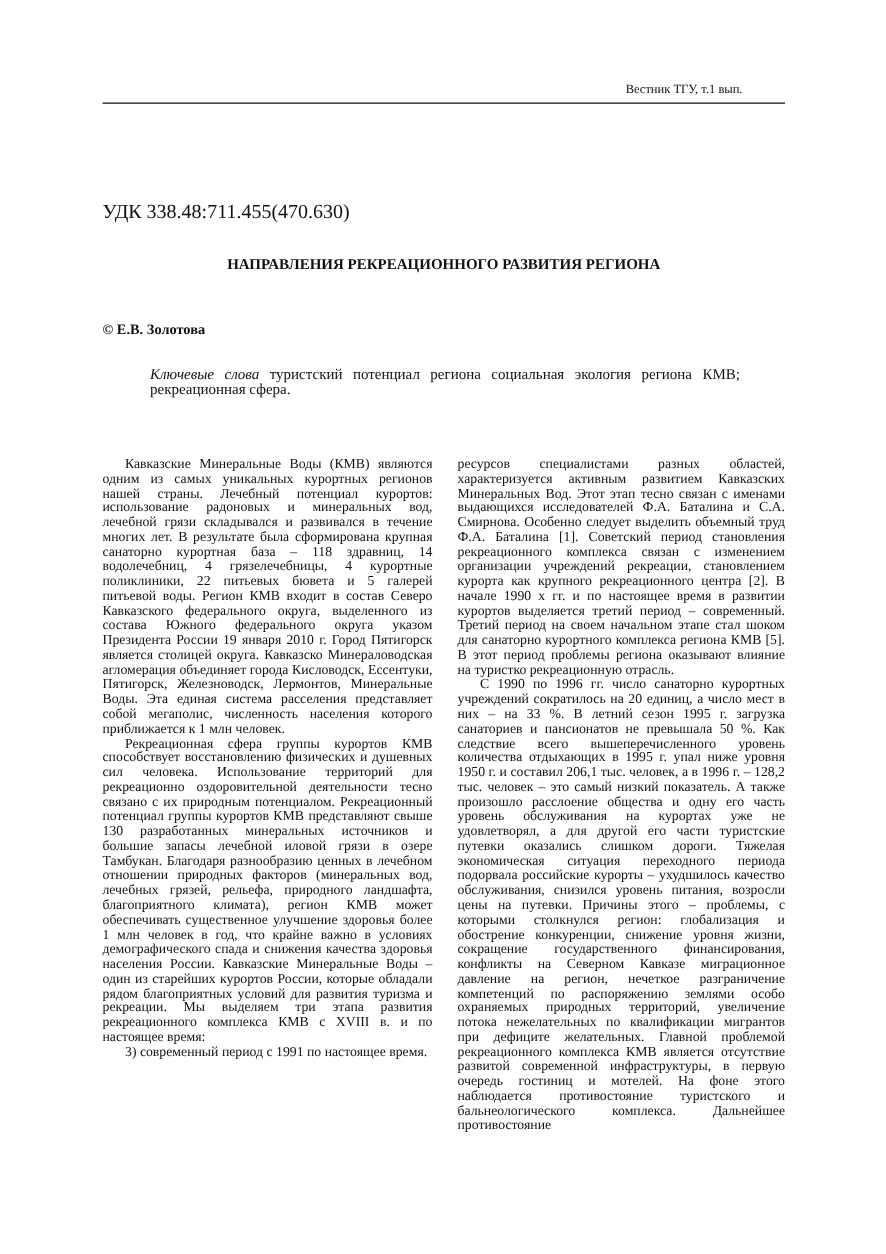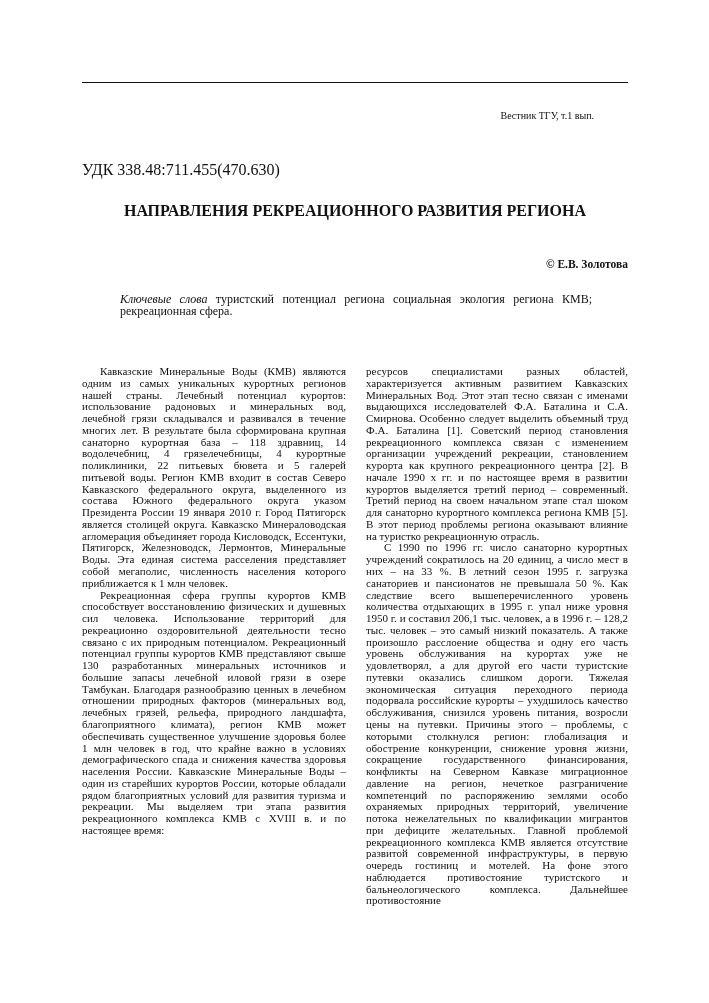--- a/index.html
+++ b/index.html
@@ -4,35 +4,34 @@
   <style>
     html, body { margin: 0; padding: 0; background: #ffffff; }
     body {
       width: 709px; height: 1003px; position: relative; overflow: hidden;
       font-family: "Liberation Serif", "DejaVu Serif", serif; color: #111;
     }
     .running-head {
       position: absolute; left: 82px; top: 66px; width: 546px;
       font-size: 10px; text-align: right; padding-right: 34px; box-sizing: border-box;
       line-height: 12px;
-      margin-top: 44px;
     }
     .head-rule {
       position: absolute; left: 82px; top: 82px; width: 546px; height: 0;
       border-top: 1.3px solid #111;
     }
     .udc {
       position: absolute; left: 82px; top: 163px; font-size: 16px; line-height: 13px;
     }
     .title {
       position: absolute; left: 82px; top: 204px; width: 546px; text-align: center;
-      font-weight: bold; font-size: 16px; line-height: 14px;
+      font-weight: bold; font-size: 12px; line-height: 14px;
     }
     .author {
-      position: absolute; left: 82px; top: 257px; width: 546px; text-align: right;
+      position: absolute; left: 82px; top: 257px; width: 546px; text-align: left;
       font-weight: bold; font-size: 11.5px; line-height: 14px;
     }
     .abstract {
       position: absolute; left: 120px; top: 293px; width: 472px;
       font-size: 12px; line-height: 12.3px; text-align: justify;
     }
     .abstract .kw-label { font-style: italic; }
     .col {
       position: absolute; top: 366px; font-size: 11px; line-height: 11.76px;
       text-align: justify; hyphens: manual;
@@ -57,18 +56,19 @@
 
 <div class="author">© Е.В. Золотова</div>
 
 <div class="abstract">
   <div><span class="kw-label">Ключевые слова</span><span> туристский потенциал региона  социальная экология региона КМВ; рекреационная сфера.</span></div>
 </div>
 
 <div class="col col-left">
   <p>Кавказские Минеральные Воды (КМВ) являются одним из самых уникальных курортных регионов нашей страны. Лечебный потенциал курортов: использование радоновых и минеральных вод, лечебной грязи складывался и развивался в течение многих лет. В результате была сформирована крупная санаторно курортная база – 118 здравниц, 14 водолечебниц, 4 грязелечебницы, 4 курортные поликлиники, 22 питьевых бювета и 5 галерей питьевой воды. Регион КМВ входит в состав Северо Кавказского федерального округа, выделенного из состава Южного федерального округа указом Президента России 19 января 2010 г. Город Пятигорск является столицей округа. Кавказско Минераловодская агломерация объединяет города Кисловодск, Ессентуки, Пятигорск, Железноводск, Лермонтов, Минеральные Воды. Эта единая система расселения представляет собой мегаполис, численность населения которого приближается к 1 млн человек.</p>
   <p>Рекреационная сфера группы курортов КМВ способствует восстановлению физических и душевных сил человека. Использование территорий для рекреационно оздоровительной деятельности тесно связано с их природным потенциалом. Рекреационный потенциал группы курортов КМВ представляют свыше 130 разработанных минеральных источников и большие запасы лечебной иловой грязи в озере Тамбукан. Благодаря разнообразию ценных в лечебном отношении природных факторов (минеральных вод, лечебных грязей, рельефа, природного ландшафта, благоприятного климата), регион КМВ может обеспечивать существенное улучшение здоровья более 1 млн человек в год, что крайне важно в условиях демографического спада и снижения качества здоровья населения России. Кавказские Минеральные Воды – один из старейших курортов России, которые обладали рядом благоприятных условий для развития туризма и рекреации. Мы выделяем три этапа развития рекреационного комплекса КМВ с XVIII в. и по настоящее время:</p>
+  <p class="list">3) современный период с 1991 по настоящее время.</p>
 </div>
 
 <div class="col col-right">
   <p class="noindent">ресурсов специалистами разных областей, характеризуется активным развитием Кавказских Минеральных Вод. Этот этап тесно связан с именами выдающихся исследователей Ф.А. Баталина и С.А. Смирнова. Особенно следует выделить объемный труд Ф.А. Баталина [1]. Советский период становления рекреационного комплекса связан с изменением организации учреждений рекреации, становлением курорта как крупного рекреационного центра [2]. В начале 1990 х гг. и по настоящее время в развитии курортов выделяется третий период – современный. Третий период на своем начальном этапе стал шоком для санаторно курортного комплекса региона КМВ [5]. В этот период проблемы региона оказывают влияние на туристко рекреационную отрасль.</p>
   <p>С 1990 по 1996 гг. число санаторно курортных учреждений сократилось на 20 единиц, а число мест в них – на 33 %. В летний сезон 1995 г. загрузка санаториев и пансионатов не превышала 50 %. Как следствие всего вышеперечисленного уровень количества отдыхающих в 1995 г. упал ниже уровня 1950 г. и составил 206,1 тыс. человек, а в 1996 г. – 128,2 тыс. человек – это самый низкий показатель. А также произошло расслоение общества и одну его часть уровень обслуживания на курортах уже не удовлетворял, а для другой его части туристские путевки оказались слишком дороги. Тяжелая экономическая ситуация переходного периода подорвала российские курорты – ухудшилось качество обслуживания, снизился уровень питания, возросли цены на путевки. Причины этого – проблемы, с которыми столкнулся регион: глобализация и обострение конкуренции, снижение уровня жизни, сокращение государственного финансирования, конфликты на Северном Кавказе  миграционное давление на регион, нечеткое разграничение компетенций по распоряжению землями особо охраняемых природных территорий, увеличение потока нежелательных по квалификации мигрантов при дефиците желательных. Главной проблемой рекреационного комплекса КМВ является отсутствие развитой современной инфраструктуры, в первую очередь гостиниц и мотелей. На фоне этого наблюдается противостояние туристского и бальнеологического комплекса. Дальнейшее противостояние</p>
 </div>
 
 </body></html>

